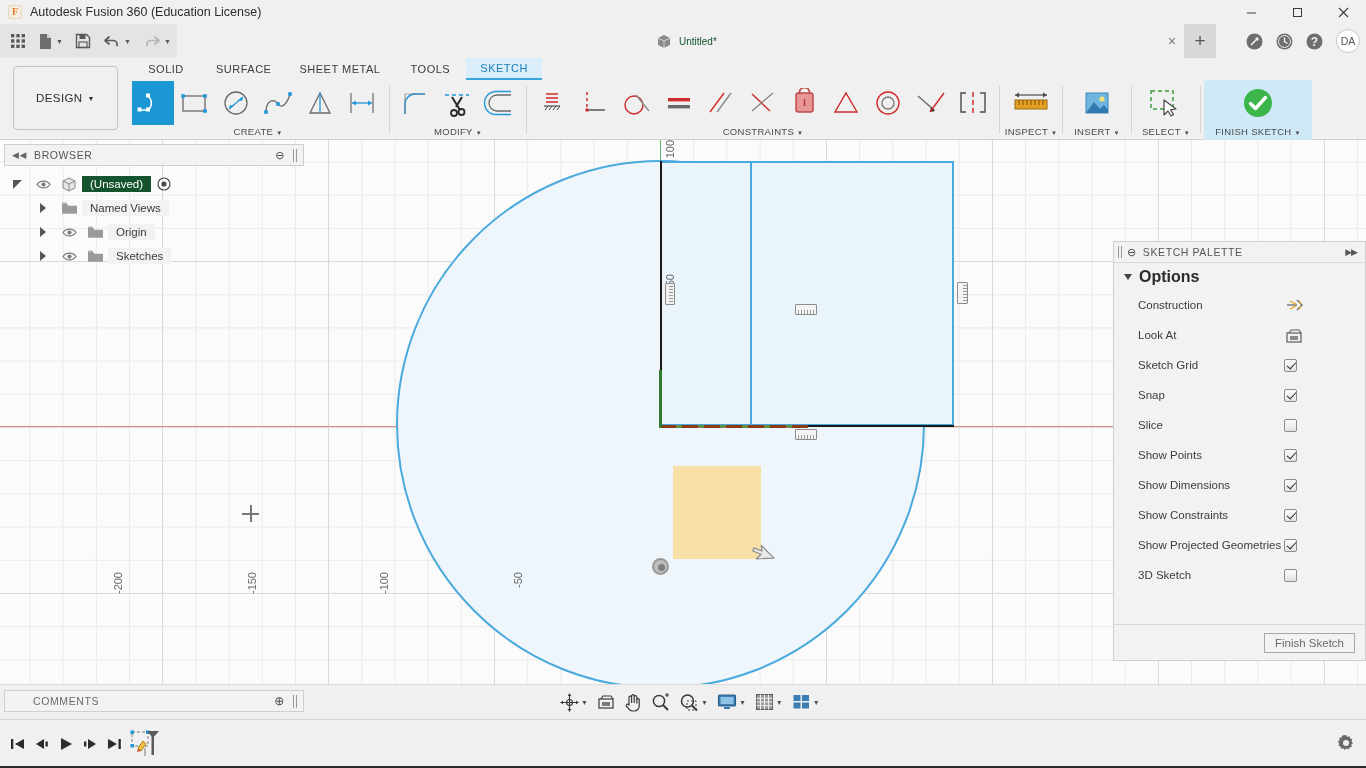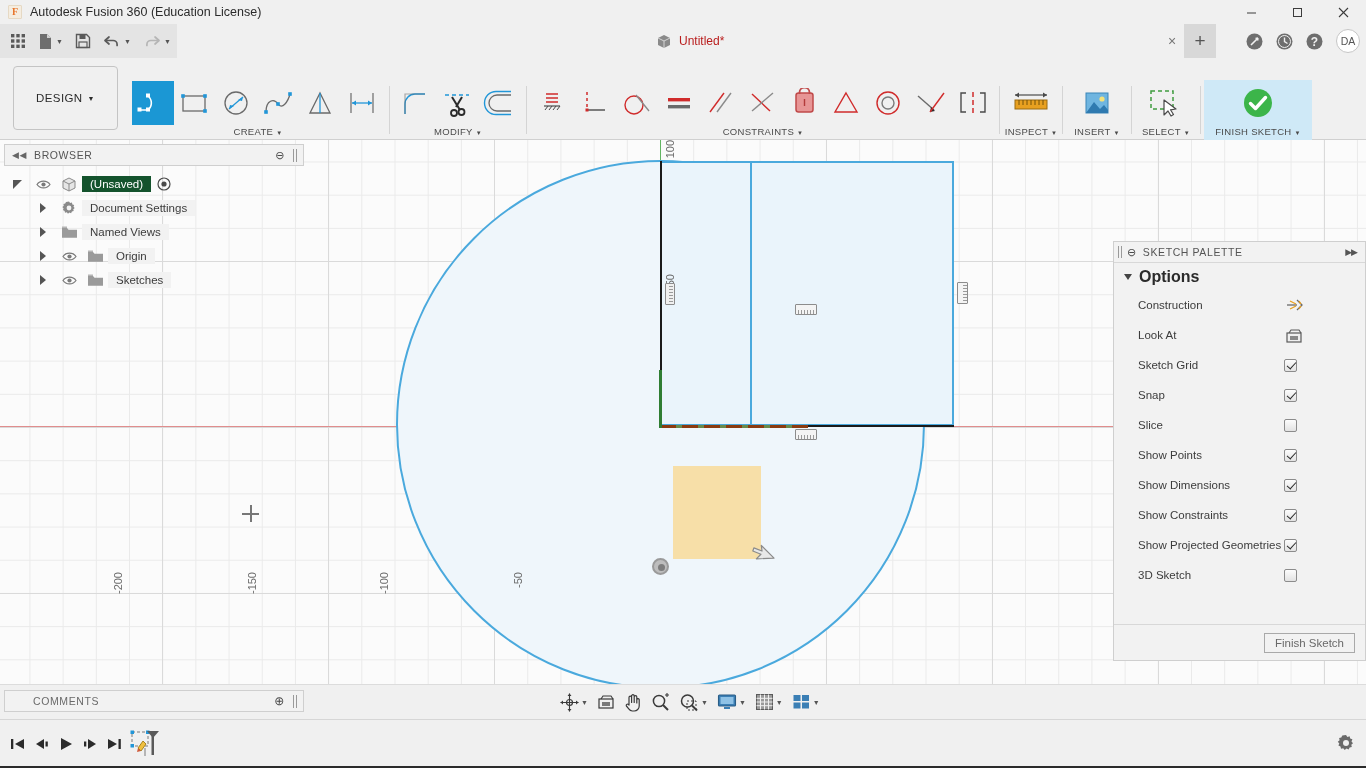--- a/index.html
+++ b/index.html
@@ -35,21 +35,21 @@
     background:#e4e4e4; display:flex; align-items:center;
   }
   .qab-left{ display:flex; align-items:center; height:34px; background:#e4e4e4; padding-left:4px;}
   .qab-btn{ height:34px; display:flex; align-items:center; justify-content:center;
     padding:0 6px; cursor:default; }
   .qab-btn .cm{ font-size:7px; margin-left:3px; color:#555; }
   .qab-fill{ flex:1; height:34px; background:#f0f0f0; }
   .doctab{
     position:absolute; left:642px; top:24px; height:34px;
     display:flex; align-items:center; gap:7px; padding:0 14px;
-    background:#f0f0f0; font-size:12px; color:#b91c1c;
+    background:#f0f0f0; font-size:10px; color:#14532d;
   }
   .tab-close{ position:absolute; left:1160px; top:24px; width:24px;height:34px;
      display:flex;align-items:center;justify-content:center; color:#777; font-size:14px; }
   .tab-plus{ position:absolute; left:1184px; top:24px; width:32px;height:34px;
      display:flex;align-items:center;justify-content:center; background:#d8d8d8; color:#555; font-size:19px; }
   .qab-right{ position:absolute; right:6px; top:24px; height:34px; display:flex; align-items:center; gap:2px;}
   .qab-ricon{ width:28px;height:34px; display:flex;align-items:center;justify-content:center; }
   .avatar{ width:24px;height:24px;border-radius:50%;background:#fff;border:1px solid #c6c6c6;
     display:flex;align-items:center;justify-content:center;font-size:10.5px;color:#555;margin-left:6px;}
 
@@ -320,20 +320,27 @@
     <div class="avatar">DA</div>
   </div>
 
   <div class="ribbon">
 
     <div class="design-box">
       <span>DESIGN</span>
       <span class="cm">▼</span>
     </div>
 
+    <div class="tabstrip">
+      <div class="wstab">SOLID</div>
+      <div class="wstab">SURFACE</div>
+      <div class="wstab">SHEET METAL</div>
+      <div class="wstab">TOOLS</div>
+      <div class="wstab active">SKETCH</div>
+    </div>
 
     <div class="panels">
 
       <div class="panel">
         <div class="panel-icons">
           <div class="ticon sel">
             <svg width="34" height="30" viewBox="0 0 34 30">
                 <path d="M4 22 h8 a9 9 0 0 0 0 -14" fill="none" stroke="#fff" stroke-width="1.6"></path>
                 <rect x="1.5" y="19.5" width="4" height="4" fill="#fff"></rect>
                 <rect x="10" y="19.5" width="4" height="4" fill="#fff"></rect>
@@ -650,32 +657,20 @@
         </span>
         <span class="tlabel sel">(Unsaved)</span>
         <span class="tw">
           <svg width="14" height="14" viewBox="0 0 14 14">
               <circle cx="7" cy="7" r="6" fill="none" stroke="#4a4a4a" stroke-width="1.2"></circle>
               <circle cx="7" cy="7" r="2.6" fill="#4a4a4a"></circle>
             </svg>
         </span>
       </div>
 
-      <div class="trow" style="padding-left:26px">
-        <span class="tw">
-            <span class="tri-closed"></span>
-          </span>
-        <span class="tw">
-          <svg width="16" height="16" viewBox="0 0 16 16">
-              <path d="M8 1.6 l1.1 1.5 1.8 -.5 .5 1.8 1.8 .6 -.7 1.7 1.2 1.4 -1.4 1.2 .4 1.8 -1.8 .4 -.8 1.7 -1.7 -.7 -1.4 1.2 -1.2 -1.4 -1.8 .4 -.4 -1.8 -1.7 -.8 .7 -1.7 -1.2 -1.4 1.4 -1.2 -.4 -1.8 1.8 -.4 .8 -1.7 z" fill="#8a8a8a"></path>
-              <circle cx="8" cy="8" r="2.4" fill="#f2f2f2"></circle>
-            </svg>
-        </span>
-        <span class="tlabel">Document Settings</span>
-      </div>
 
       <div class="trow" style="padding-left:26px">
         <span class="tw">
             <span class="tri-closed"></span>
           </span>
         <span class="tw">
           <svg width="17" height="14" viewBox="0 0 17 14">
               <path d="M1 3 h5 l1.5 1.8 h8.5 v8 h-15 z" fill="#9a9a9a"></path>
               <path d="M1 1.5 h5 v1.5 h-5 z" fill="#b5b5b5"></path>
             </svg>

